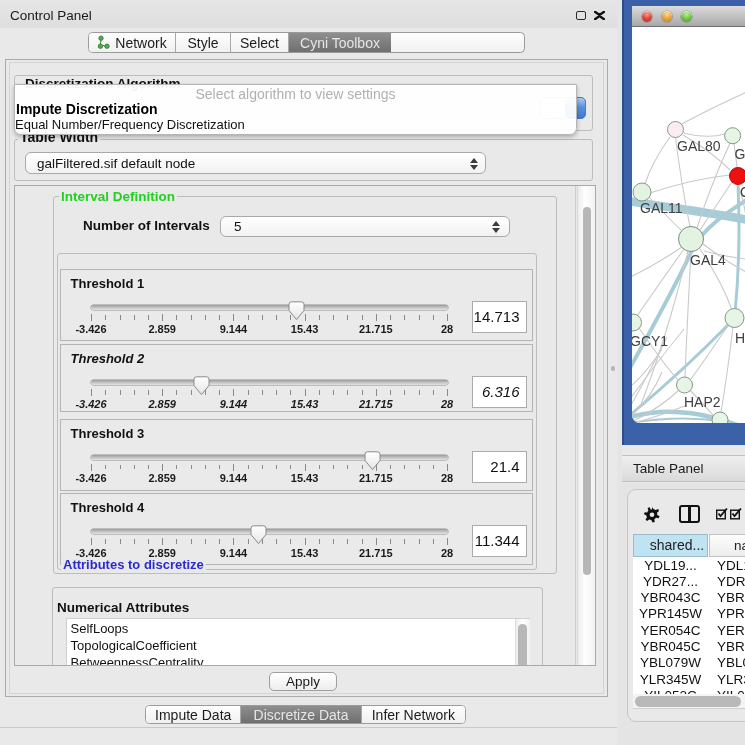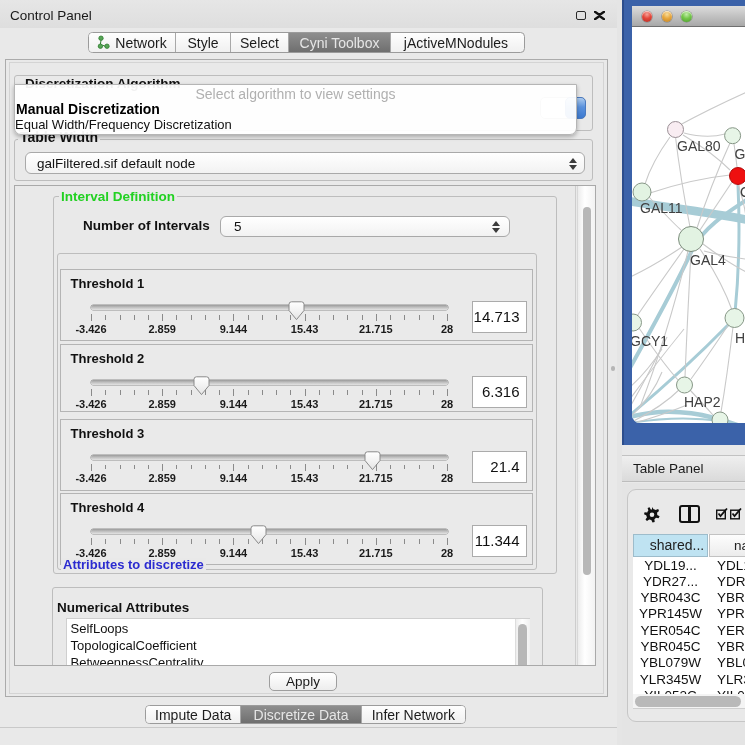--- a/index.html
+++ b/index.html
@@ -29,31 +29,30 @@
 <div class="seg" style="left:88px;top:32px;width:437px;height:21px;">
 <div class="it" style="width:87px;"><svg width="14" height="15" viewBox="0 0 14 15" style="margin-right:4px;">
           <circle cx="4" cy="3.2" r="2.2" fill="#57a557" stroke="#2e7d2e" stroke-width="0.8"></circle>
           <circle cx="3.4" cy="11.2" r="2.2" fill="#57a557" stroke="#2e7d2e" stroke-width="0.8"></circle>
           <circle cx="10" cy="11.2" r="2.2" fill="#57a557" stroke="#2e7d2e" stroke-width="0.8"></circle>
           <path d="M4 5.4 L3.4 9 M5.6 10.2 L8 11.2" stroke="#2e7d2e" stroke-width="1"></path>
         </svg>Network</div>
 <div class="it" style="width:55px;">Style</div>
 <div class="it" style="width:58px;">Select</div>
 <div class="it sel" style="width:102px;">Cyni Toolbox</div>
-<div class="it" style="width:130px;">jActiveMNodules</div>
 </div>
 <div class="abs" style="left:5px;top:59px;width:603px;height:638px;border:1px solid #ababab;background:#e9e9e9;"></div>
 <div class="abs" style="left:9px;top:62px;width:595px;height:632px;border:1px solid #d4d4d4;background:#e9e9e9;"></div>
 <div class="grp" style="left:14px;top:75px;width:579px;height:56px;"></div>
 <div class="abs" style="left:25px;top:76px;font-size:13.5px;font-weight:bold;color:#111;">Discretization Algorithm</div>
 <div class="abs" style="left:540px;top:97px;width:46px;height:22px;background:#fff;border:1px solid #a9a9a9;border-radius:5px;"></div>
 <div class="abs" style="left:565px;top:97px;width:21px;height:22px;border-radius:5px;background:linear-gradient(#aecdf0,#5b92dd 45%,#3d7ad0);border:1px solid #4a7ac0;"></div>
 <div class="grp" style="left:14px;top:139px;width:579px;height:42px;"></div>
 <div class="grpt" style="left:18px;top:130.5px;font-size:14px;font-weight:bold;color:#111;">Table Width</div>
-<div class="combo" style="left:25px;top:152px;width:560px;height:22px;">
+<div class="combo" style="left:25px;top:152px;width:461px;height:22px;">
       <span style="position:absolute;left:11px;top:3px;">galFiltered.sif default node</span>
       <svg style="position:absolute;right:5px;top:4px;" width="12" height="14" viewBox="0 0 12 14">
         <path d="M6 1 L10 6 H2 Z" fill="#3c3c3c"></path>
         <path d="M6 13 L2 8 H10 Z" fill="#3c3c3c"></path>
       </svg>
     </div>
 <div class="abs" style="left:14px;top:185px;width:582px;height:481px;border:1px solid #a9a9a9;background:#e9e9e9;overflow:hidden;">
 <div class="abs" style="left:560px;top:0;width:1px;height:480px;background:#cdcdcd;"></div>
 <div class="abs" style="left:562px;top:0;width:18px;height:480px;background:linear-gradient(to right,#ececec,#ffffff 40%,#f2f2f2);border-left:1px solid #d8d8d8;"></div>
 <div class="abs" style="left:567.5px;top:21px;width:8.5px;height:368px;background:#b7b7b7;border-radius:5px;"></div>
@@ -108,21 +107,21 @@
         <div class="tick" style="left:372.3px;top:45px;height:4.5px;"></div>
         <div class="tick" style="left:386.5px;top:44px;height:7px;"></div>
         <div class="slbl" style="left:30.5px;top:52.5px;">-3.426</div>
         <div class="slbl" style="left:101.7px;top:52.5px;">2.859</div>
         <div class="slbl" style="left:172.9px;top:52.5px;">9.144</div>
         <div class="slbl" style="left:244.1px;top:52.5px;">15.43</div>
         <div class="slbl" style="left:315.3px;top:52.5px;">21.715</div>
         <div class="slbl" style="left:386.5px;top:52.5px;">28</div>
         <div class="vbox" style="left:411px;top:31px;width:55px;height:32px;line-height:30px;">14.713</div>
       </div>
-<div class="tpanel" style="left:44.5px;top:158px;width:473px;height:68px;">
+<div class="tpanel" style="left:44.5px;top:158px;width:473px;height:68px;font-style:italic;">
         <div class="abs" style="left:10px;top:6px;font-size:13px;font-weight:bold;color:#111;">Threshold 2</div>
         <div class="track" style="left:30px;top:35px;width:357px;"></div>
         <svg class="abs" style="left:132.4px;top:31px;" width="17" height="20" viewBox="0 0 17 20">
           <defs>
             <linearGradient id="thg2" x1="0" y1="0" x2="0" y2="1">
               <stop offset="0" stop-color="#ffffff"></stop>
               <stop offset="0.5" stop-color="#f2f2f2"></stop>
               <stop offset="1" stop-color="#e4e4e4"></stop>
             </linearGradient>
           </defs>
@@ -373,14 +372,14 @@
 <div class="abs" style="left:717px;top:655.3px;width:40px;height:16.3px;font-size:13.5px;color:#111;line-height:16.3px;">YBL0</div>
 <div class="abs" style="left:633px;top:671.6px;width:75px;height:16.3px;font-size:13.5px;color:#111;text-align:center;line-height:16.3px;">YLR345W</div>
 <div class="abs" style="left:717px;top:671.6px;width:40px;height:16.3px;font-size:13.5px;color:#111;line-height:16.3px;">YLR3</div>
 <div class="abs" style="left:633px;top:687.9px;width:75px;height:16.3px;font-size:13.5px;color:#111;text-align:center;line-height:16.3px;">YIL052C</div>
 <div class="abs" style="left:717px;top:687.9px;width:40px;height:16.3px;font-size:13.5px;color:#111;line-height:16.3px;">YIL0</div>
 <div class="abs" style="left:633px;top:694px;width:112px;height:15px;background:#f4f4f4;"></div>
 <div class="abs" style="left:635px;top:696px;width:106px;height:11px;background:#b9b9b9;border-radius:5.5px;"></div>
 <div class="abs" style="left:633px;top:708px;width:112px;height:1px;background:#cfcfcf;"></div>
 <div class="abs" style="left:14px;top:84px;width:563px;height:51px;background:rgba(255,255,255,0.94);border:1px solid #b5b5b5;border-radius:0 0 7px 7px;box-shadow:0 2px 4px rgba(0,0,0,0.28);z-index:50;"></div>
 <div class="abs" style="left:14px;top:85.5px;width:563px;height:14px;font-size:14px;color:#b0b0b0;text-align:center;z-index:51;">Select algorithm to view settings</div>
-<div class="abs" style="left:16px;top:100.5px;font-size:14px;font-weight:bold;color:#000;z-index:51;">Manual Discretization</div>
-<div class="abs" style="left:15px;top:117px;font-size:13px;color:#111;z-index:51;">Equal Width/Frequency Discretization</div>
+<div class="abs" style="left:16px;top:100.5px;font-size:14px;font-weight:bold;color:#000;z-index:51;">Impute Discretization</div>
+<div class="abs" style="left:15px;top:117px;font-size:13px;color:#111;z-index:51;">Equal Number/Frequency Discretization</div>
 </div>
 </body></html>

